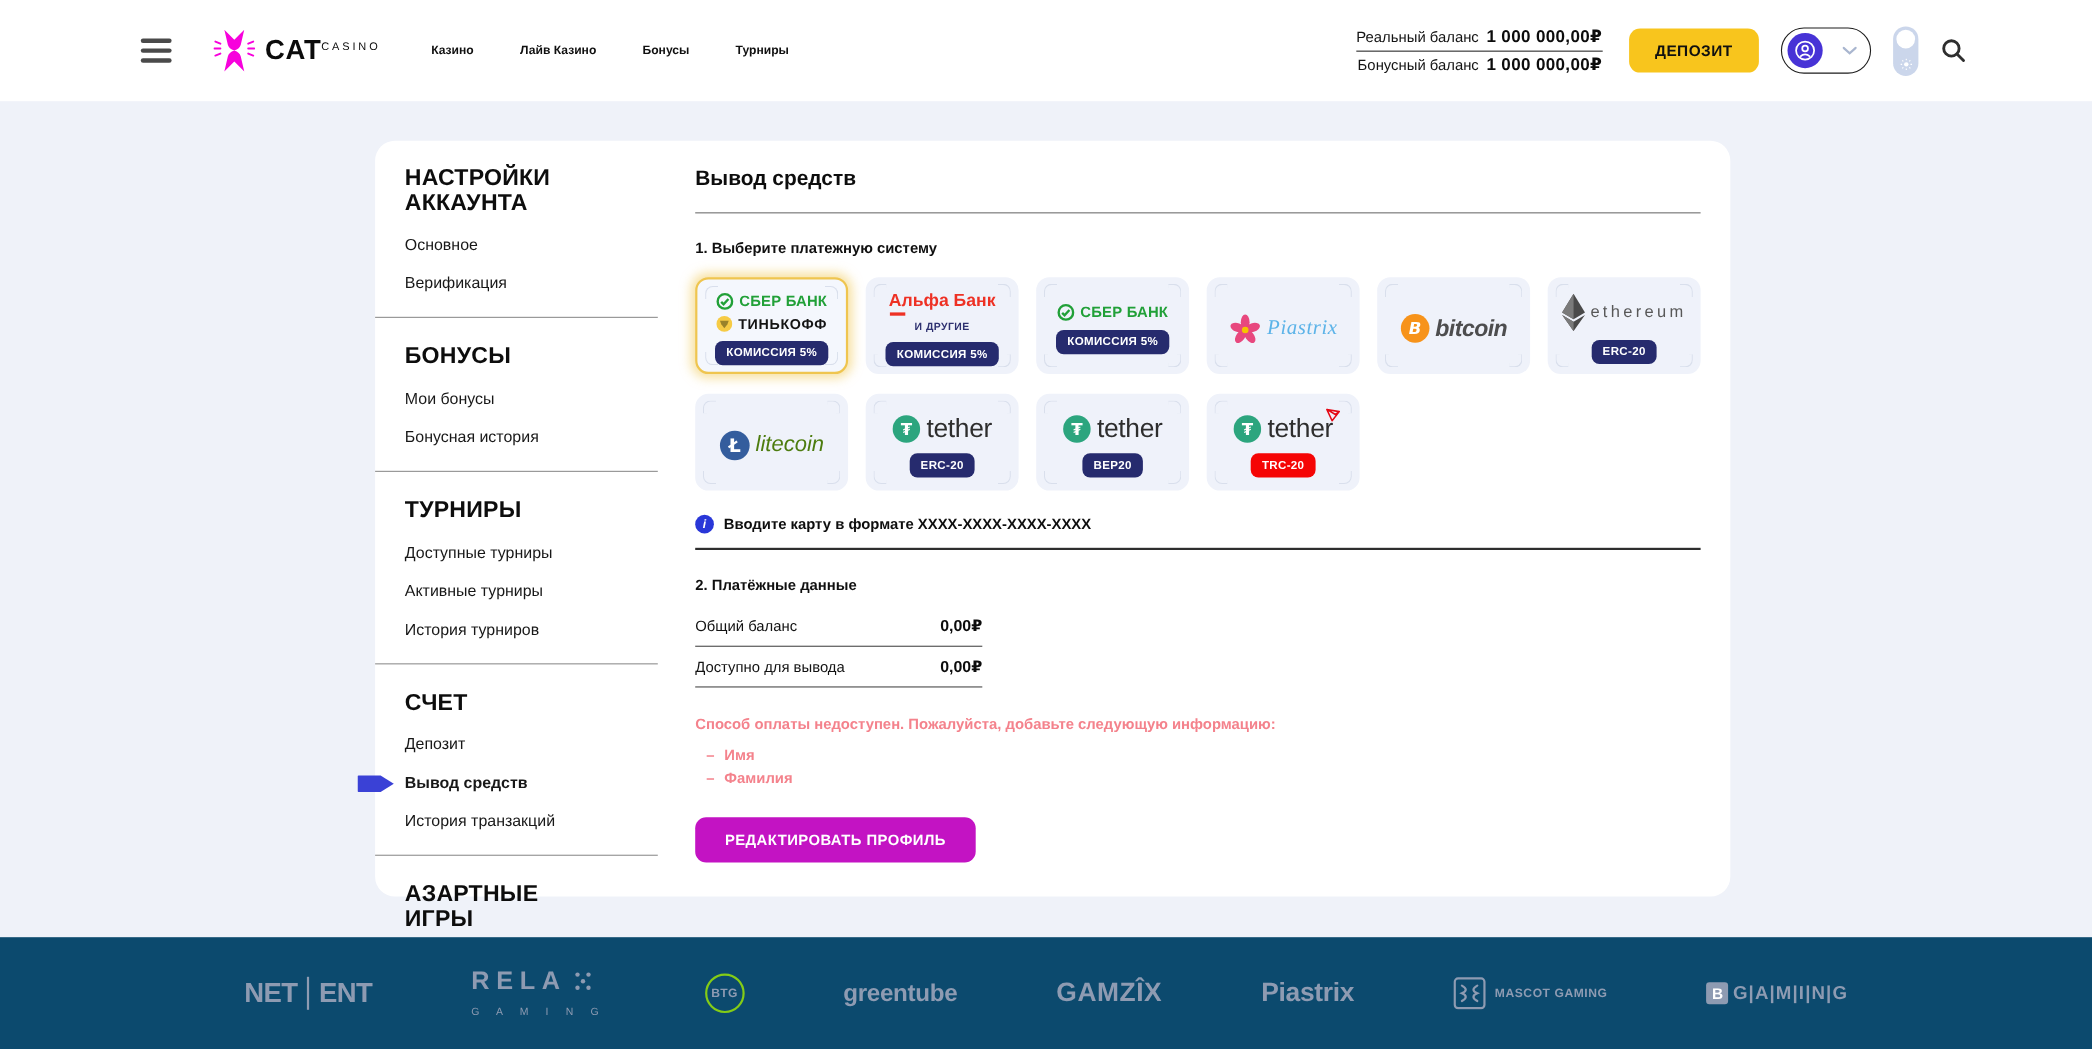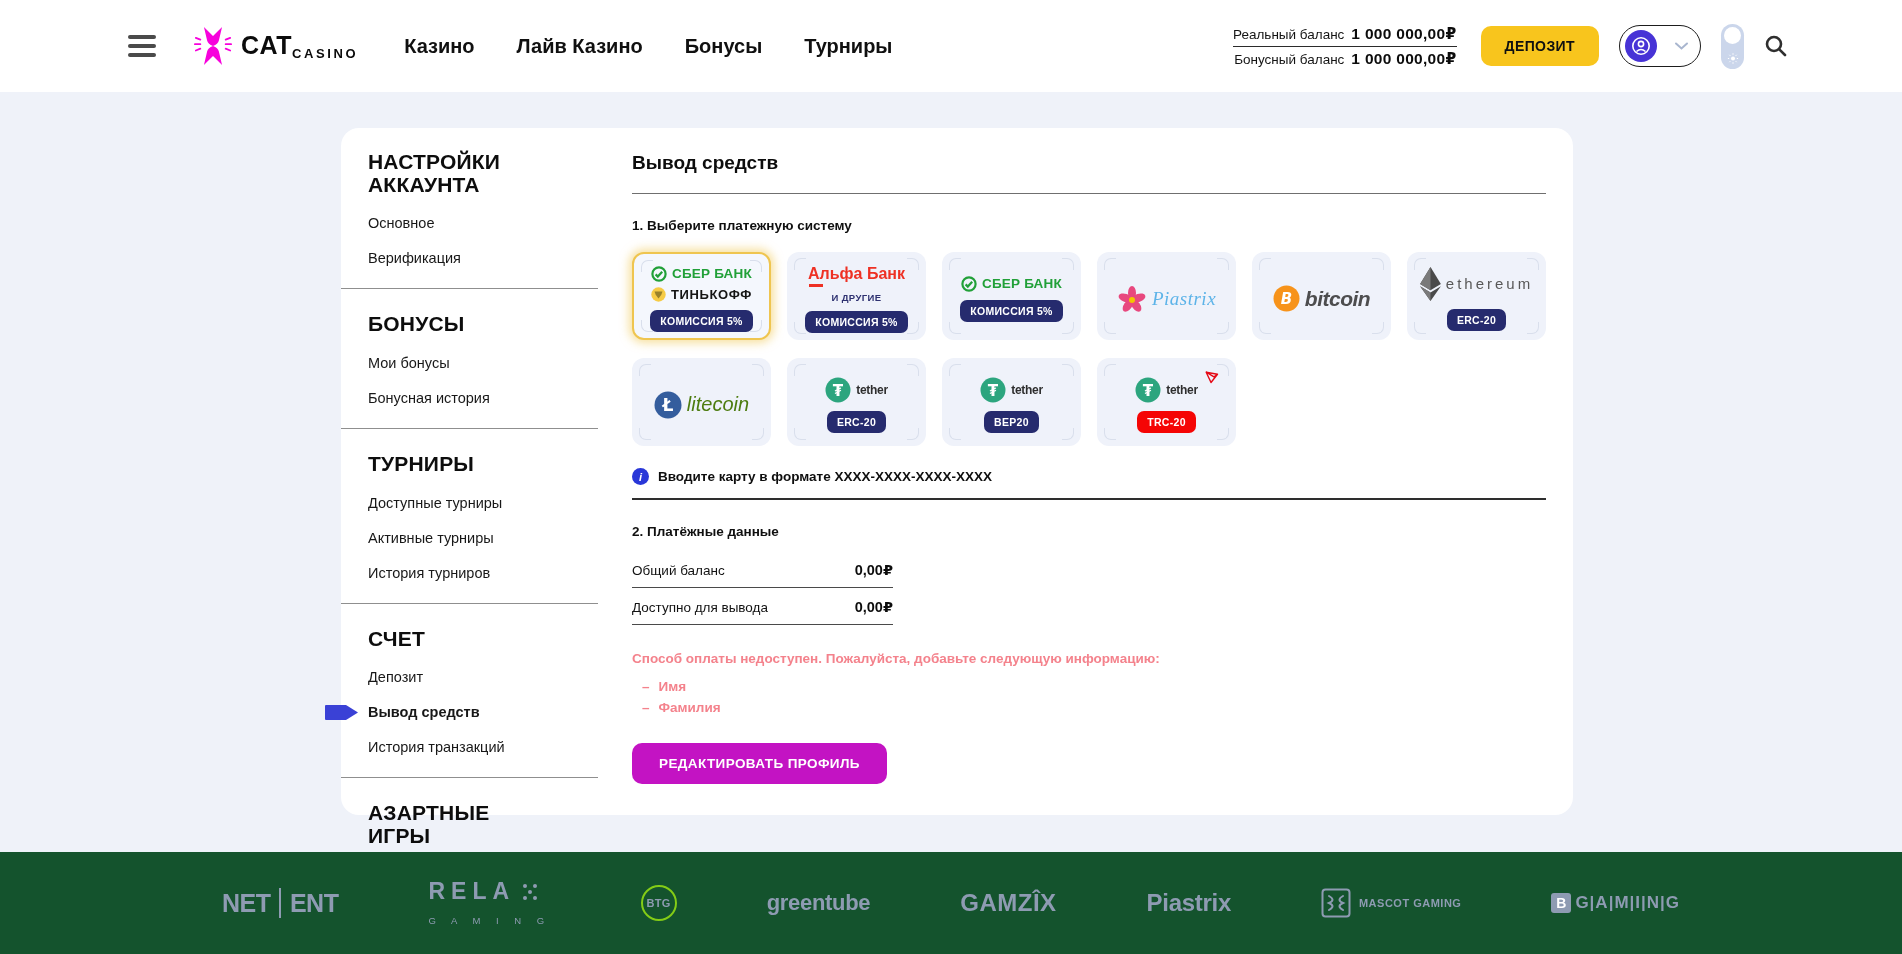--- a/index.html
+++ b/index.html
@@ -13,23 +13,23 @@
   header{
     height:92px; background:#fff; display:flex; align-items:center;
     justify-content:space-between; padding:0 114px 0 128px;
   }
   .h-left{display:flex;align-items:center;gap:36px;}
   .hamburger{width:30px;display:flex;flex-direction:column;gap:5px;cursor:pointer;padding:4px 0;}
   .hamburger span{display:block;width:28px;height:4px;border-radius:2px;background:#4A4A4A;}
   .logo{display:flex;align-items:center;gap:9px;cursor:pointer;}
   .logo-text{display:flex;flex-direction:row;line-height:1;}
   .logo-cat{font-size:25px;font-weight:900;letter-spacing:.5px;color:#0b0b0b;}
-  .logo-casino{font-size:13px;font-weight:700;letter-spacing:2.6px;color:#0b0b0b;margin-top:14px;}
+  .logo-casino{font-size:10px;font-weight:400;letter-spacing:2.6px;color:#0b0b0b;margin-top:4px;}
   nav{display:flex;gap:42px;margin-left:10px;}
-  nav .nav-item{font-size:20px;font-weight:600;color:#101010;cursor:pointer;white-space:nowrap;}
+  nav .nav-item{font-size:11px;font-weight:600;color:#101010;cursor:pointer;white-space:nowrap;}
   .h-right{display:flex;align-items:center;gap:20px;}
   .balances{display:flex;flex-direction:column;margin-right:4px;}
   .balance-row{display:flex;align-items:baseline;gap:7px;padding:3px 0;justify-content:flex-end;}
   .balance-row:first-child{border-bottom:1.5px solid #2b2b2b;}
   .balance-label{font-size:13.5px;color:#141414;}
   .balance-value{font-size:15.5px;font-weight:800;letter-spacing:.3px;color:#0c0c0c;}
   .deposit-btn{background:#F8C51D;border:none;border-radius:10px;padding:12px 24px;
     font-size:14px;font-weight:800;letter-spacing:.4px;color:#101010;cursor:pointer;
     font-family:inherit;}
   .avatar-pill{width:82px;height:42px;border:1.6px solid #1d1d1d;border-radius:21px;
@@ -69,40 +69,40 @@
   .tinkoff-text{color:#141414;font-weight:800;font-size:13px;letter-spacing:.6px;}
   .badge{background:#262B6E;color:#fff;font-size:10.5px;font-weight:700;padding:5px 10px;border-radius:7px;letter-spacing:.3px;margin-top:3px;white-space:nowrap;}
   .badge.red{background:#F50505;}
   .alfa-text{color:#EE3124;font-weight:800;font-size:16px;position:relative;}
   .alfa-underline{position:absolute;left:1px;bottom:-4px;width:14px;height:3px;background:#EE3124;}
   .alfa-sub{color:#2E3170;font-size:9.5px;font-weight:800;letter-spacing:.4px;margin-top:4px;}
   .piastrix-text{font-family:"Liberation Serif","DejaVu Serif",serif;color:#5CB3E8;font-size:19px;letter-spacing:.5px;font-style:italic;}
   .bitcoin-text{color:#4D4D4E;font-size:21px;font-weight:900;font-style:italic;letter-spacing:-.5px;}
   .eth-text{color:#585858;font-size:15px;letter-spacing:3px;font-weight:500;}
   .ltc-text{color:#4d7c0f;font-size:20px;font-style:italic;font-weight:500;}
-  .tether-text{color:#2E2E2E;font-size:12px;font-weight:700;letter-spacing:-.3px;}
+  .tether-text{color:#2E2E2E;font-size:24px;font-weight:400;letter-spacing:-.3px;}
   .tron-icon{position:absolute;top:13px;right:17px;}
   .coin-glyph{font-family:"DejaVu Sans",sans-serif;}
   .info-row{display:flex;align-items:center;gap:9px;margin-top:22px;}
   .info-icon{width:17px;height:17px;border-radius:50%;background:#2937D8;color:#fff;
     font-size:11px;font-weight:800;display:flex;align-items:center;justify-content:center;font-style:italic;}
   .info-text{font-size:13.5px;font-weight:700;color:#0e0e0e;}
   .dark-line{border:none;border-top:2px solid #2E2E2E;margin-top:13px;}
   .balance-block{width:261px;margin-top:12px;}
   .bb-row{display:flex;justify-content:space-between;align-items:baseline;padding:11px 0 9px;border-bottom:1px solid #4a4a4a;}
   .bb-label{font-size:13.5px;color:#121212;}
   .bb-value{font-size:14.5px;font-weight:800;color:#0c0c0c;}
   .error-text{margin-top:26px;color:#F4828C;font-size:13.5px;font-weight:600;}
   .missing-list{margin-top:13px;}
   .missing-item{color:#F4828C;font-size:13.5px;font-weight:600;margin-top:6px;padding-left:10px;}
   .missing-item::before{content:"–";margin-right:9px;}
   .edit-btn{margin-top:28px;background:#C313C3;border:none;border-radius:10px;color:#fff;
     font-size:13.5px;font-weight:800;letter-spacing:.4px;padding:13px 27px;cursor:pointer;font-family:inherit;}
   
-  footer{position:absolute;left:0;bottom:0;width:100%;height:102px;background:#14532d;
+  footer{position:absolute;left:0;bottom:0;width:100%;height:102px;background:#0c4a6e;
     display:flex;align-items:center;justify-content:center;gap:90px;color:#8E9BB2;}
   .prov{display:flex;align-items:center;gap:8px;}
   .netent{font-size:25px;font-weight:800;letter-spacing:-.5px;display:flex;align-items:center;}
   .netent .vbar{width:1.5px;height:30px;background:#8E9BB2;margin:0 1px;}
   .relax{display:flex;flex-direction:column;align-items:flex-start;line-height:1;}
   .relax-top{display:flex;align-items:center;gap:7px;font-size:23px;font-weight:600;letter-spacing:6px;}
   .relax-sub{font-size:9.5px;letter-spacing:6.5px;font-weight:500;margin-top:5px;}
   .btg-circle{width:36px;height:36px;border:2px solid #84cc16;border-radius:50%;
     display:flex;align-items:center;justify-content:center;font-size:11px;font-weight:800;letter-spacing:.3px;}
   .greentube{font-size:22px;font-weight:700;letter-spacing:-.3px;}

